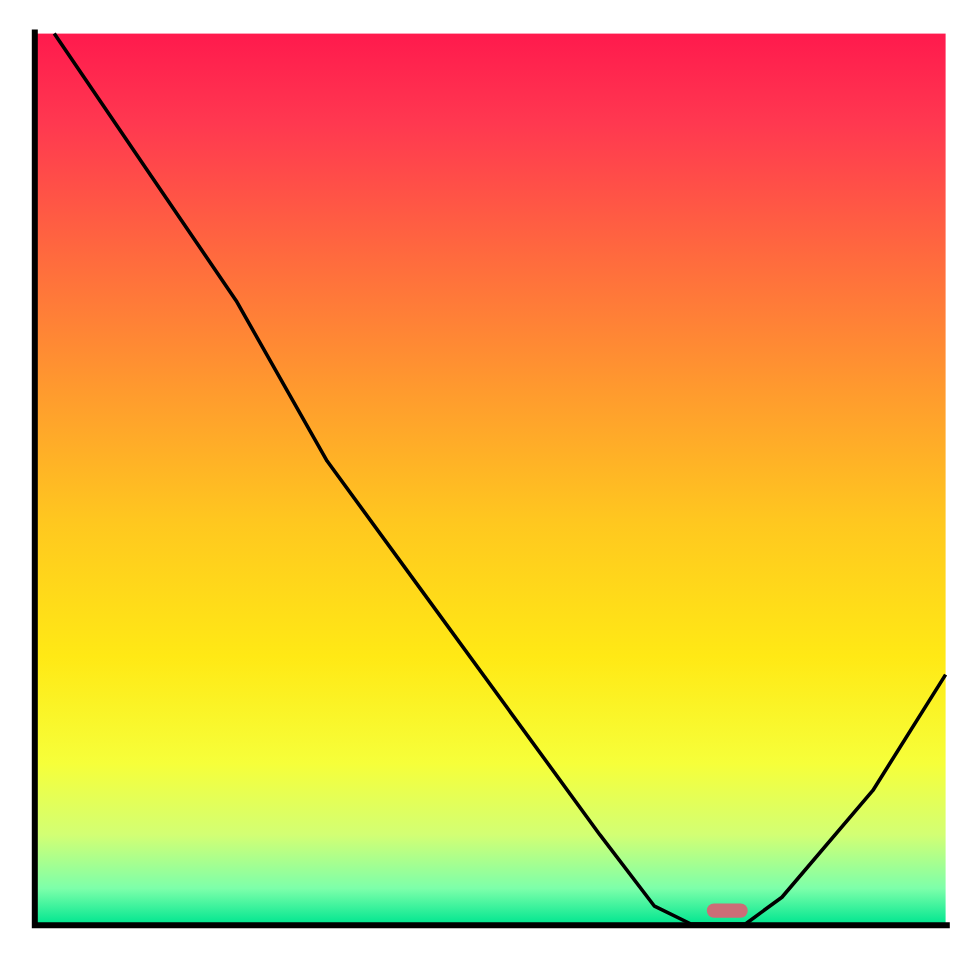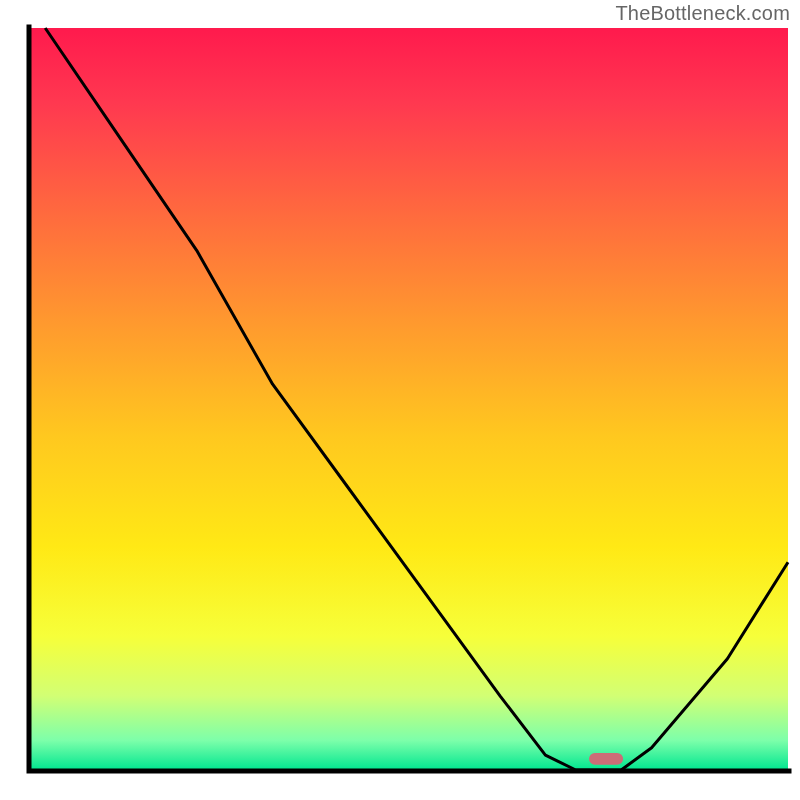--- a/index.html
+++ b/index.html
@@ -26,21 +26,20 @@
     letter-spacing: 0.2px;
   }
   svg {
     display: block;
   }
 </style>
 </head>
 <body>
 
 <div class="wrap">
-  <div class="watermark">TheBottleneck.com</div>
   <svg id="chart-svg" width="800" height="800">
     <defs>
       <linearGradient id="bg-grad" x1="0" y1="0" x2="0" y2="1">
           <stop offset="0%" stop-color="#ff1a4d"></stop>
           <stop offset="10%" stop-color="#ff3850"></stop>
           <stop offset="25%" stop-color="#ff6a3e"></stop>
           <stop offset="40%" stop-color="#ff9a2e"></stop>
           <stop offset="55.00000000000001%" stop-color="#ffc81f"></stop>
           <stop offset="70%" stop-color="#ffe915"></stop>
           <stop offset="82%" stop-color="#f6ff3a"></stop>

